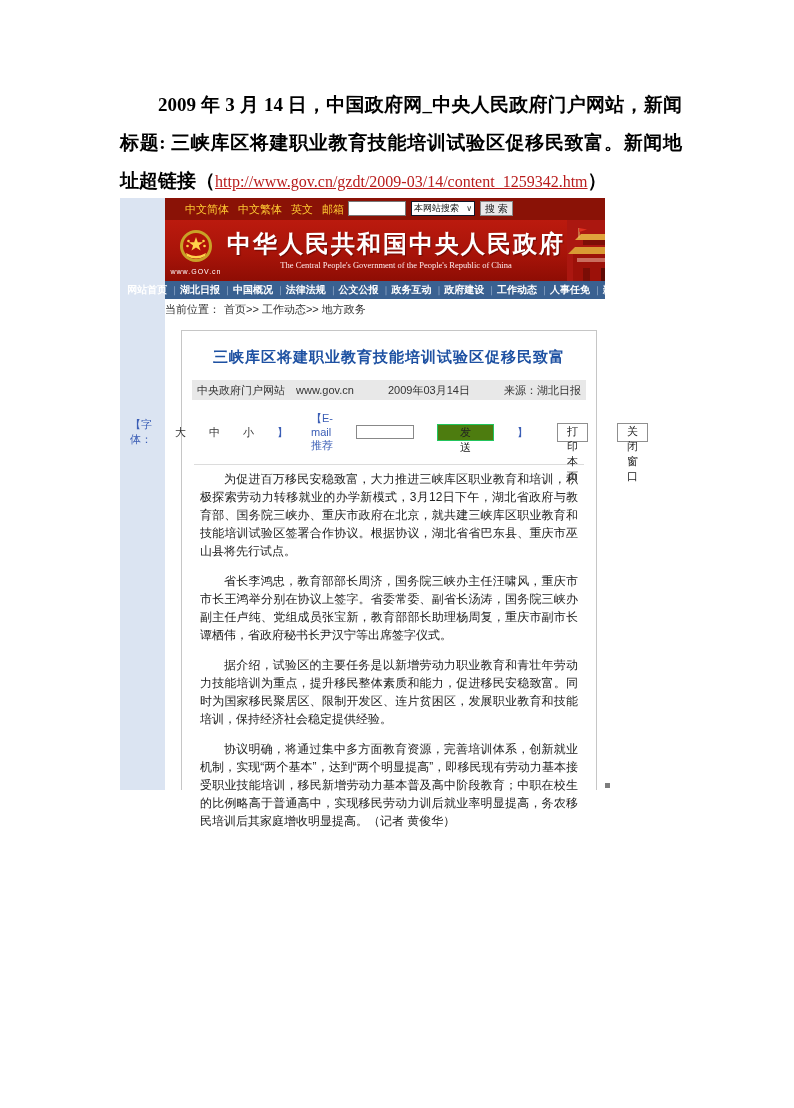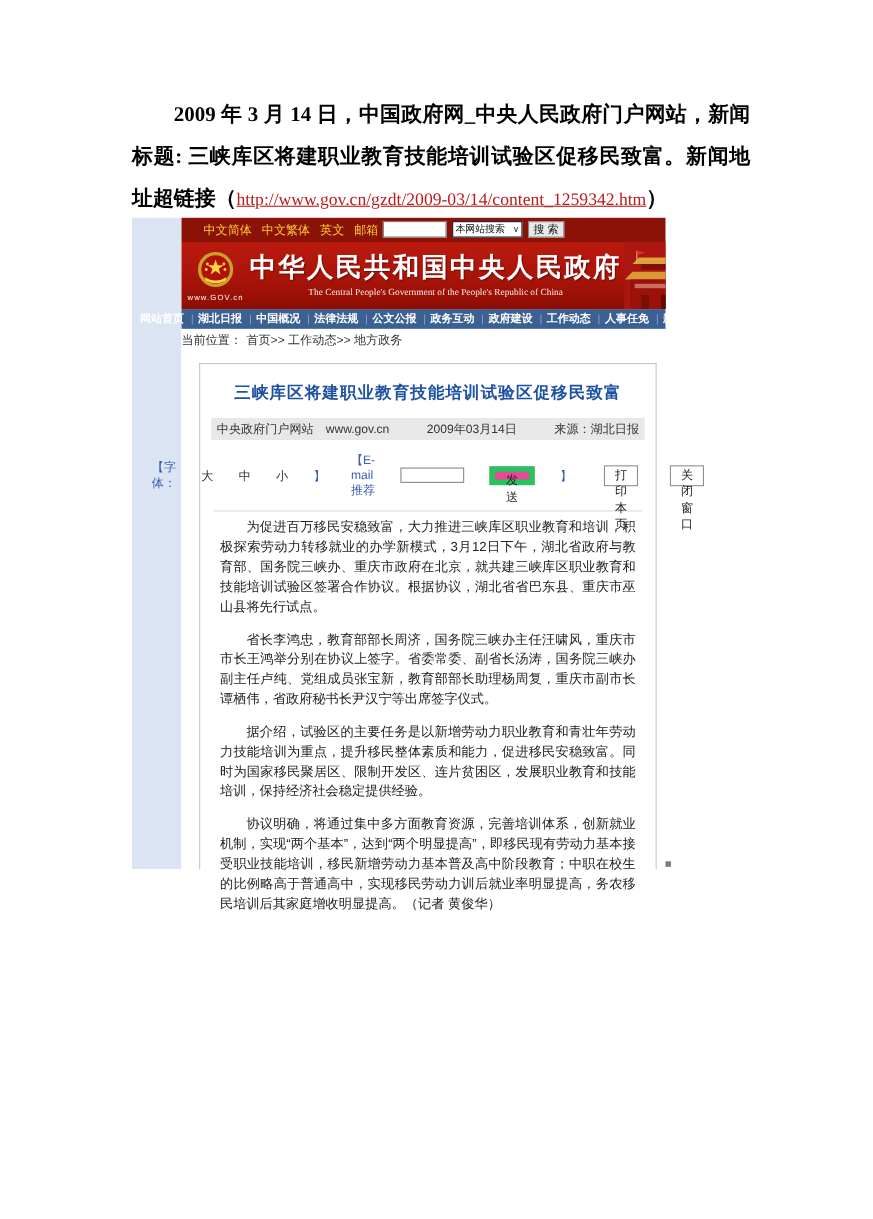--- a/index.html
+++ b/index.html
@@ -57,21 +57,21 @@
   
   .content { position:relative; height:470px; background:#fff; }
   .article { position:absolute; top:10px; left:16px; right:8px; bottom:0;
              border:1px solid #c6c6c6; border-bottom:none; background:#fff; }
   .a-title { margin-top:17px; text-align:center; color:#1e51a2; font-size:15px; font-weight:bold; letter-spacing:1px; }
   .a-meta { margin:13px 10px 0; background:#e8e8e8; height:20px; display:flex; align-items:center; justify-content:center; gap:34px; font-size:11px; color:#333; }
   .a-tools { margin-top:11px; display:flex; align-items:center; justify-content:center; gap:23px; font-size:11px; color:#333; }
   .t-blue { color:#3a5db5; }
   .f-size { color:#333; cursor:pointer; }
   .email-input { width:58px; height:14px; border:1px solid #888; font-size:10px; }
-  .mini-btn { height:17px; font-size:11px; background:#ec4899; border:5px solid #22c55e; padding:0 10px; cursor:pointer; color:#222; }
+  .mini-btn { height:17px; font-size:11px; background:#4d7c0f; border:1px solid #22c55e; padding:0 22px; cursor:pointer; color:#222; }
   .tool-btn { height:19px; font-size:11px; background:#fff; border:1px solid #8f8f8f; padding:0 9px; cursor:pointer; color:#222; margin-left:6px; }
   .a-divider { margin:11px 12px 0; border-top:1px solid #dcdcdc; }
   .a-body { margin-top:5px; padding:0 18px; font-size:12px; line-height:18px; color:#222; text-align:justify; }
   .a-body p { text-indent:2em; margin-bottom:12px; }
 
   .resize-dot { position:absolute; right:0; bottom:2px; width:5px; height:5px; background:#7d7d7d; cursor:nwse-resize; }
 </style>
 </head>
 <body>
 

